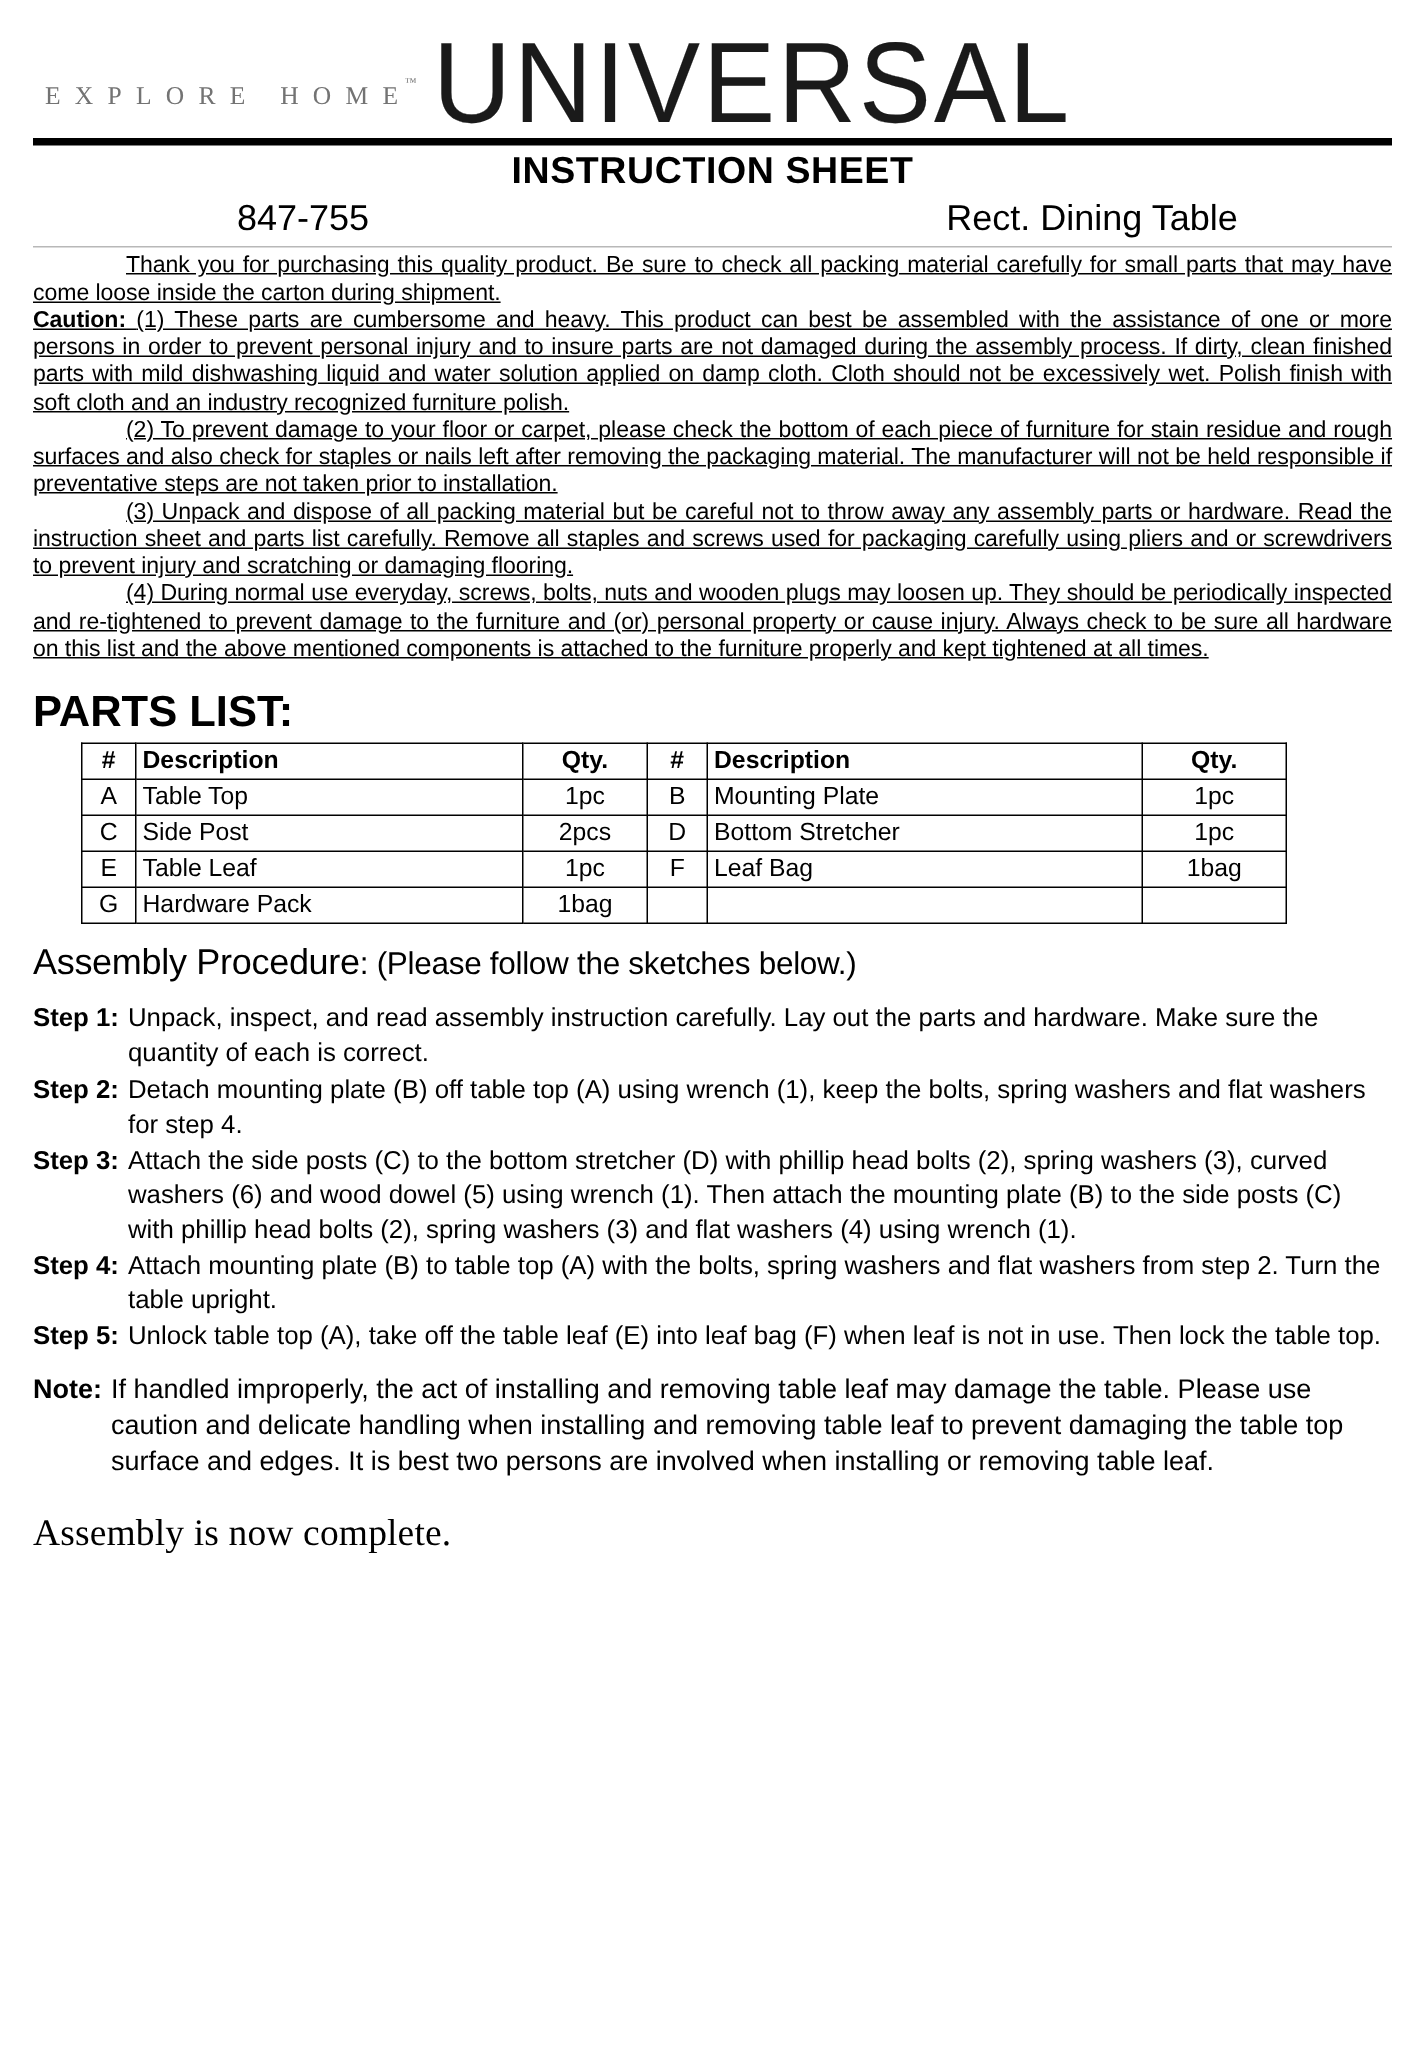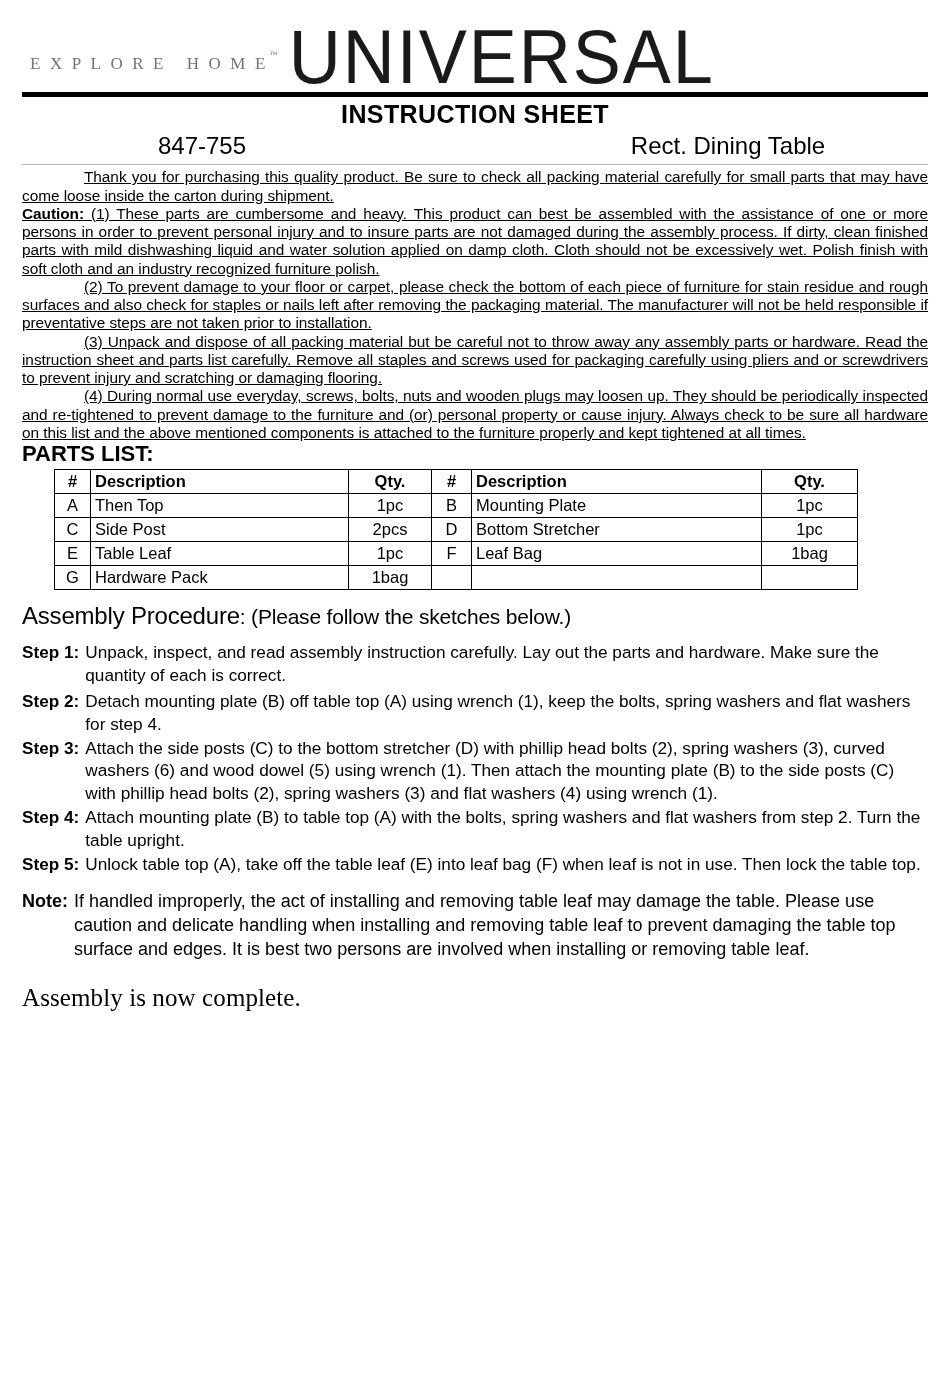--- a/index.html
+++ b/index.html
@@ -115,24 +115,24 @@
   .body-copy p {
     margin: 0;
   }
   .body-copy p.indent {
     text-indent: 62px;
   }
   .lbl-bold { font-weight: bold; }
 
   
   .parts-heading {
-    font-size: 22px;
+    font-size: 29px;
     font-weight: bold;
     letter-spacing: 0px;
-    margin-top: 0;
+    margin-top: 18px;
     line-height: 1.1;
   }
 
   table.parts {
     border-collapse: collapse;
     margin-top: 3px;
     margin-left: 32px;
     width: 803px;
     table-layout: fixed;
   }
@@ -241,21 +241,21 @@
         <th class="c-desc">Description</th>
         <th class="c-qty">Qty.</th>
         <th class="c-hash2">#</th>
         <th class="c-desc2">Description</th>
         <th class="c-qty2">Qty.</th>
       </tr>
     </thead>
     <tbody>
       <tr>
         <td class="c-hash">A</td>
-        <td class="c-desc">Then Top</td>
+        <td class="c-desc">Table Top</td>
         <td class="c-qty">1pc</td>
         <td class="c-hash2">B</td>
         <td class="c-desc2">Mounting Plate</td>
         <td class="c-qty2">1pc</td>
       </tr>
       <tr>
         <td class="c-hash">C</td>
         <td class="c-desc">Side Post</td>
         <td class="c-qty">2pcs</td>
         <td class="c-hash2">D</td>

